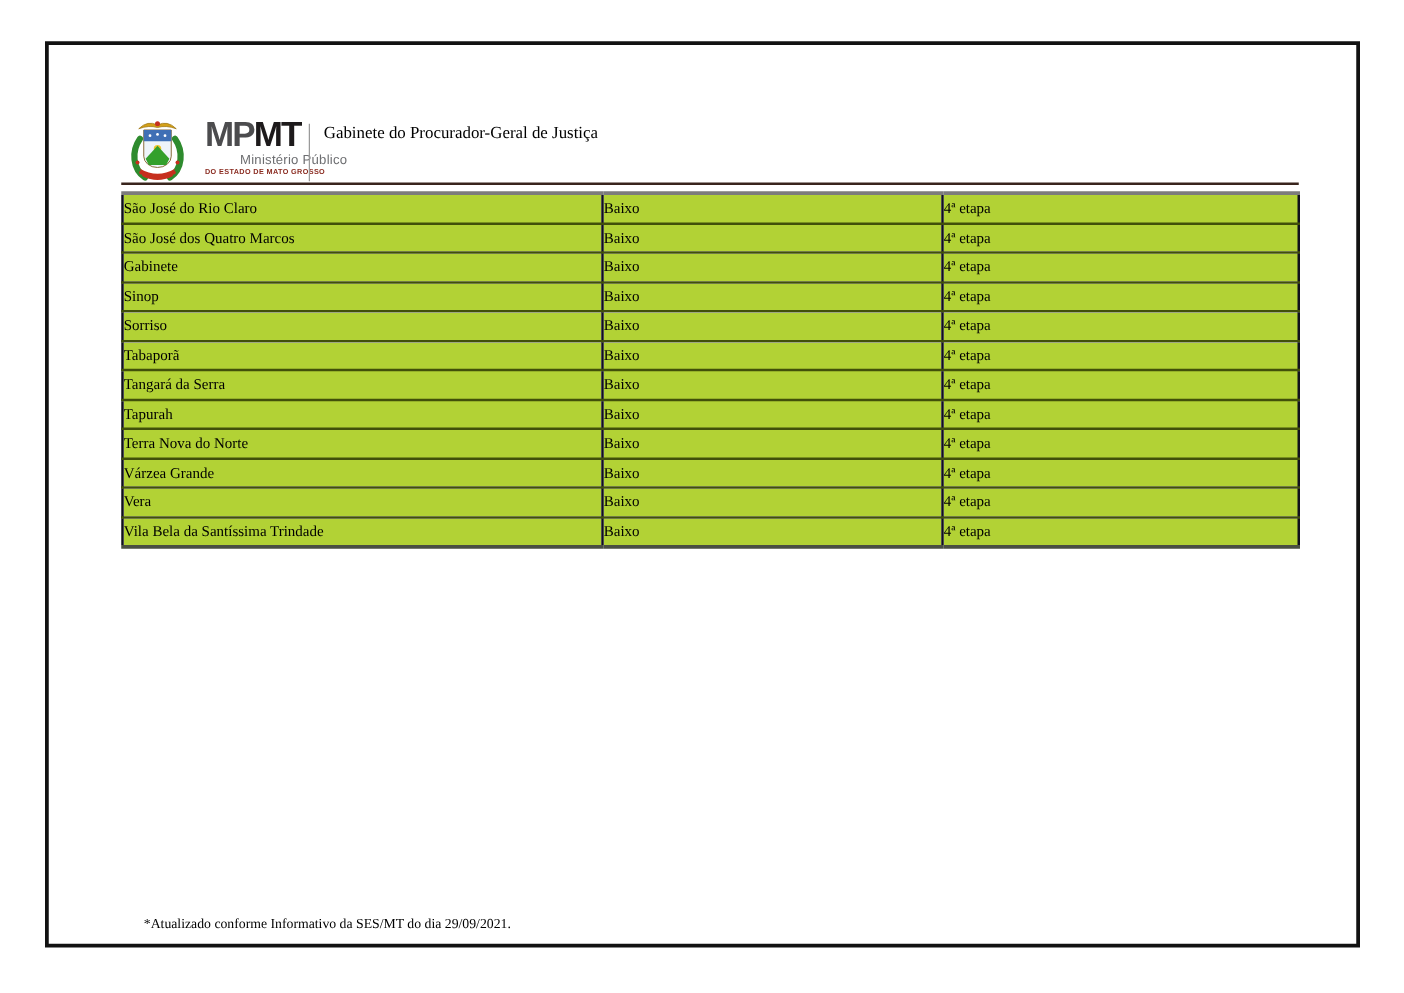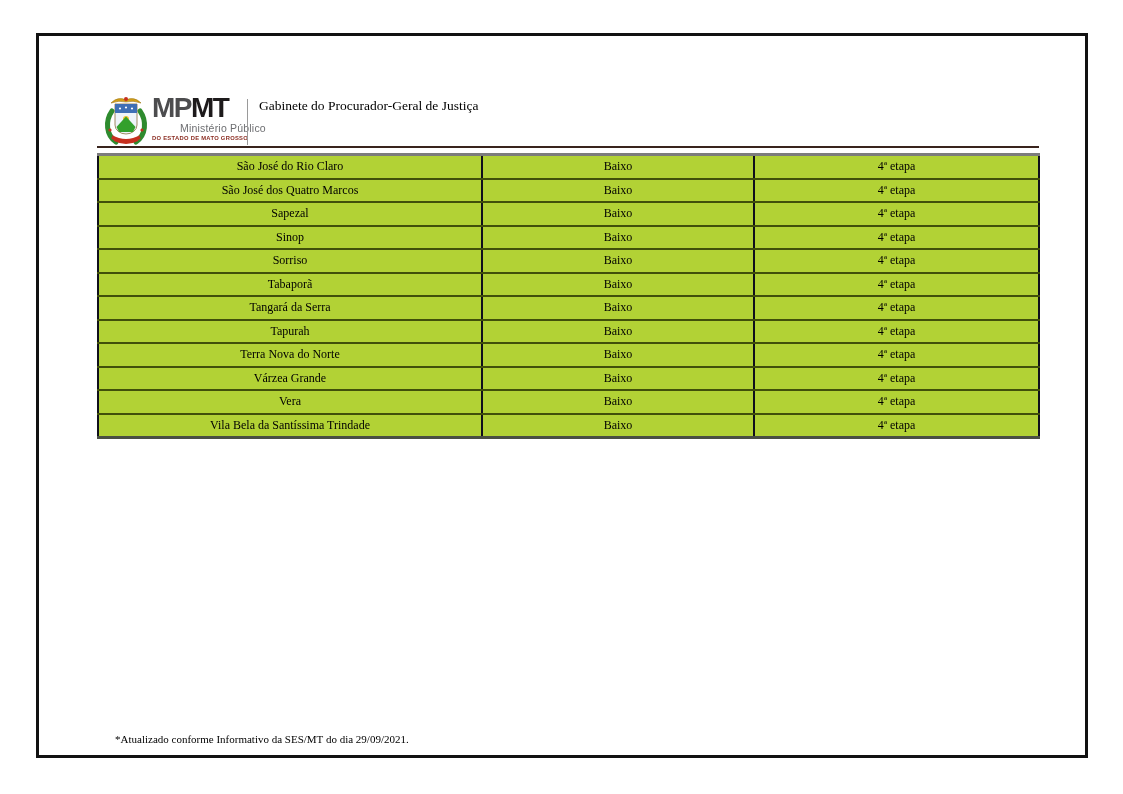--- a/index.html
+++ b/index.html
@@ -23,21 +23,21 @@
   
   .crest {
     position: absolute;
     left: 64px;
     top: 58px;
     width: 46px;
     height: 52px;
   }
   .logo-text {
     position: absolute;
-    left: 113px;
+    left: 125px;
     top: 59px;
     font-family: "Liberation Sans", sans-serif;
   }
   .acronym {
     font-weight: bold;
     font-size: 28px;
     line-height: 26px;
     letter-spacing: -1.5px;
     color: #4c4c4e;
   }
@@ -91,21 +91,21 @@
   .risk-table col.c1 { width: 384px; }
   .risk-table col.c2 { width: 272px; }
   .risk-table col.c3 { width: 285px; }
   .risk-table td {
     height: 21.5px;
     background: var(--row-green, #b2d235);
     border-top: 2px solid var(--border-olive, #41500a);
     border-bottom: 2px solid var(--border-olive, #41500a);
     border-left: 2px solid var(--border-dark, #10101c);
     border-right: 2px solid var(--border-dark, #10101c);
-    text-align: center;
+    text-align: left;
     vertical-align: middle;
     font-size: 12px;
     color: #000000;
     padding: 0;
     overflow: hidden;
     white-space: nowrap;
   }
   .risk-table tr:first-child td { border-top: 3px solid #7c7c7c; }
   .risk-table tr:last-child td { border-bottom: 3px solid #4a4f42; }
   .risk-table td:first-child { border-left: 2px solid #10101c; }
@@ -174,21 +174,21 @@
             <td>São José do Rio Claro</td>
             <td>Baixo</td>
             <td>4ª etapa</td>
           </tr>
           <tr>
             <td>São José dos Quatro Marcos</td>
             <td>Baixo</td>
             <td>4ª etapa</td>
           </tr>
           <tr>
-            <td>Sapezal</td>
+            <td>Gabinete</td>
             <td>Baixo</td>
             <td>4ª etapa</td>
           </tr>
           <tr>
             <td>Sinop</td>
             <td>Baixo</td>
             <td>4ª etapa</td>
           </tr>
           <tr>
             <td>Sorriso</td>

